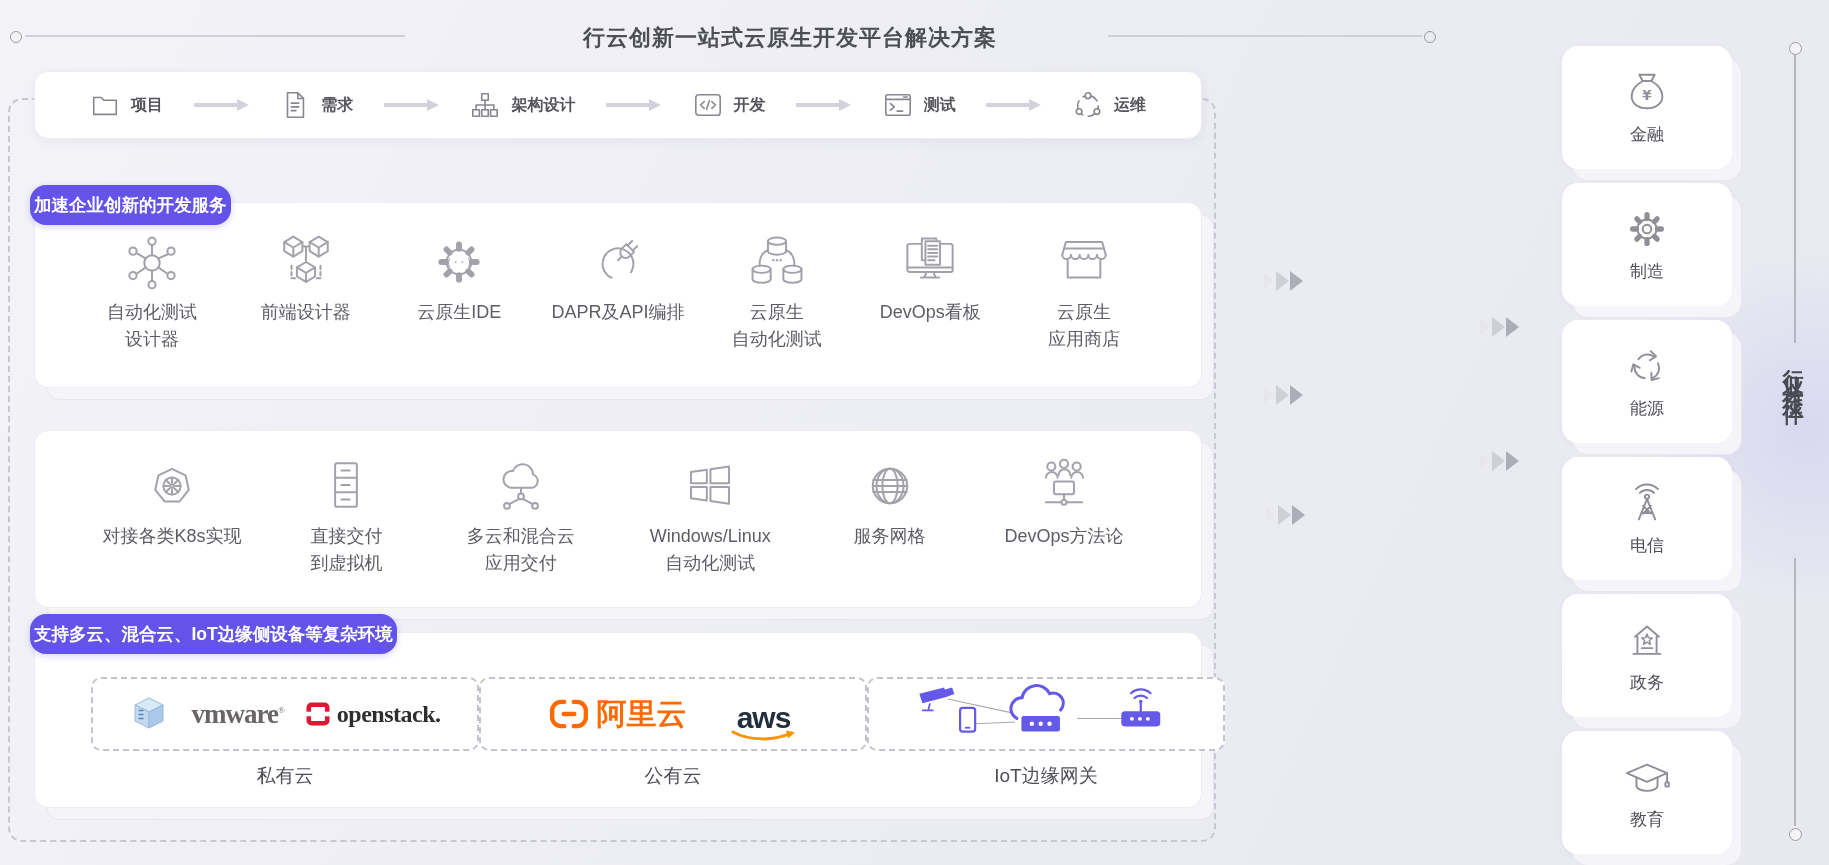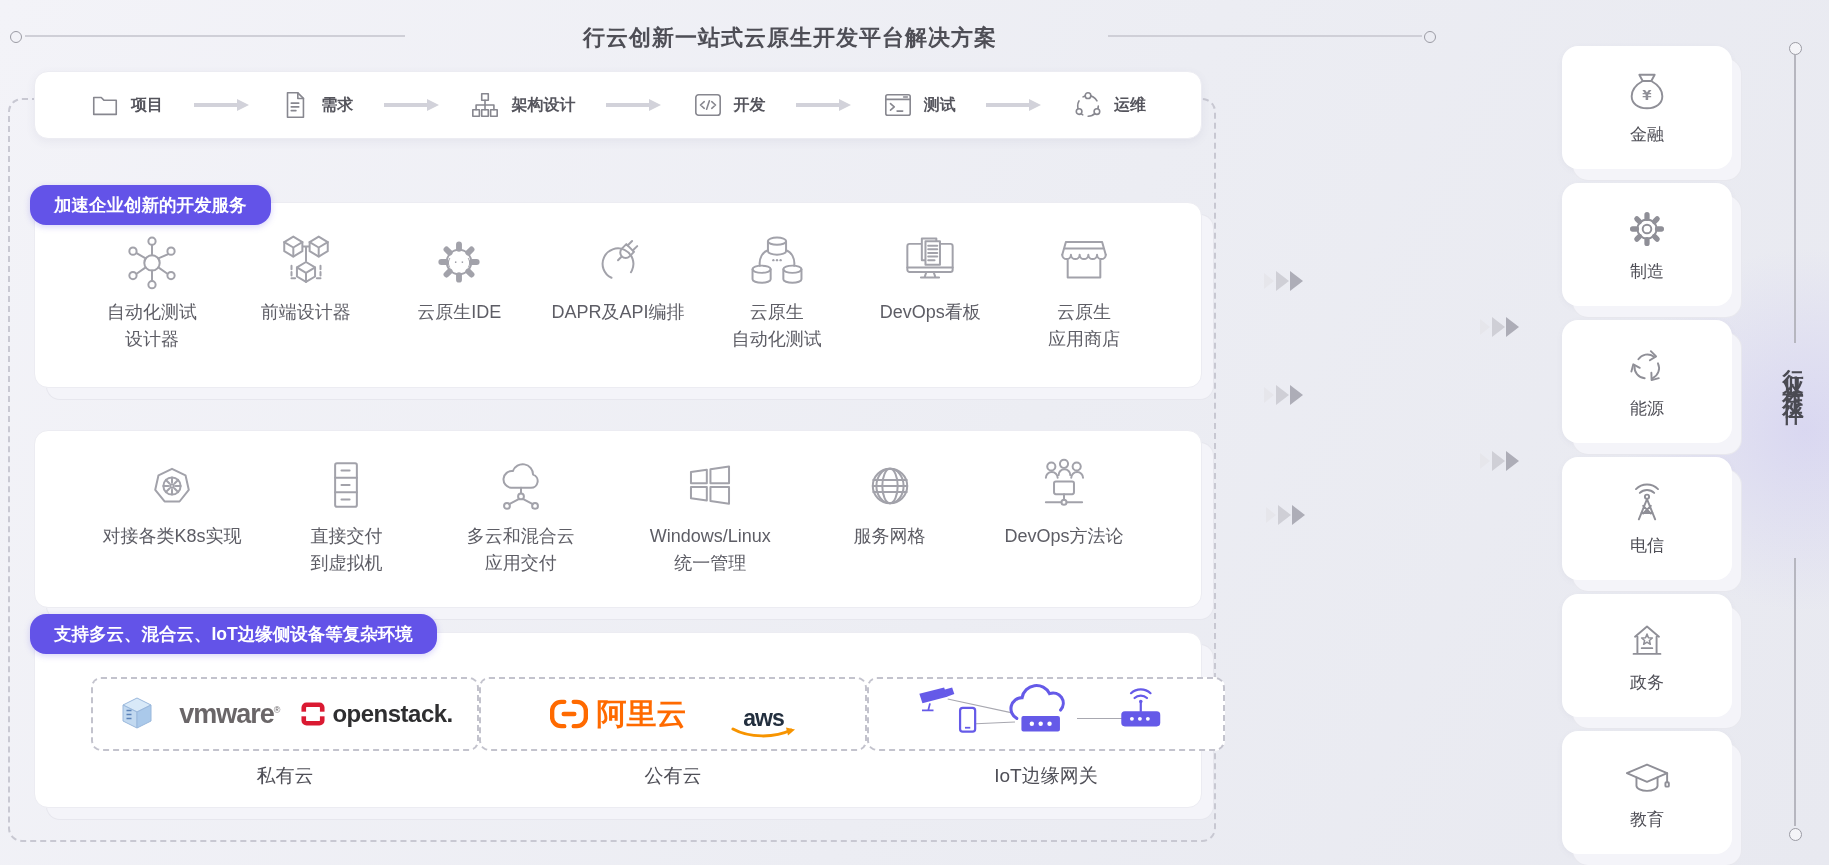--- a/index.html
+++ b/index.html
@@ -17,40 +17,40 @@
   
   .wf-bar{left:34px;top:71px;width:1168px;height:68px;background:#fff;border:1px solid #ececf2;border-radius:14px;
     box-shadow:0 3px 10px rgba(90,90,130,.07);display:flex;align-items:center;justify-content:space-between;
     padding:0 55px;box-sizing:border-box;z-index:2;}
   .wf-item{display:flex;align-items:center;gap:11px;}
   .wf-label{font-size:16px;font-weight:600;color:#54545c;white-space:nowrap;}
   .wf-icon{stroke:#87878f;stroke-width:1.7;fill:none;stroke-linecap:round;stroke-linejoin:round;}
   
   .panel{left:34px;width:1168px;background:#fff;border:1px solid #ececf2;border-radius:14px;
     box-shadow:12px 12px 0 -1px #f4f4f9, 12px 12px 0 0 #e7e7ee;box-sizing:border-box;}
-  .badge{background:#6353e8;color:#fff;font-weight:700;font-size:17.5px;padding:8px 24px;border-radius:16px;
+  .badge{background:#6353e8;color:#fff;font-weight:700;font-size:17.5px;padding:8px 4px;border-radius:16px;
     z-index:3;white-space:nowrap;box-shadow:0 2px 6px rgba(99,83,232,.25);}
   .svc-row{display:flex;justify-content:space-between;align-items:flex-start;}
   .svc{display:flex;flex-direction:column;align-items:center;}
   .svc-label{margin-top:8px;font-size:18px;color:#5d5d65;line-height:1.5;text-align:center;white-space:pre-line;}
   .sec-icon{stroke:#a2a2aa;stroke-width:2.2;fill:none;stroke-linecap:round;stroke-linejoin:round;}
   
   .cloud-groups{display:flex;justify-content:space-between;padding:44px 56px 0;}
   .cloud-group{display:flex;flex-direction:column;align-items:center;}
   .dashed-box{border:2px dashed #c3c3cd;border-radius:10px;height:74px;display:flex;align-items:center;
     justify-content:center;gap:22px;background:#fff;box-sizing:border-box;}
   .group-label{margin-top:12px;font-size:19px;color:#4f4f57;}
   .vmware-text{font-size:27px;font-weight:800;color:#6a6668;letter-spacing:-1px;}
   .vmware-text sup{font-size:9px;font-weight:400;}
   .openstack-wrap{display:flex;align-items:center;gap:7px;}
   .openstack-text{font-size:24px;font-weight:800;color:#2e2e30;letter-spacing:-0.5px;}
   .aliyun-wrap{display:flex;align-items:center;gap:9px;}
   .aliyun-text{font-size:30px;font-weight:600;color:#ff6a00;}
   .aws-wrap{display:flex;flex-direction:column;align-items:center;line-height:.8;}
-  .aws-text{font-size:23px;font-weight:800;color:#232f3e;letter-spacing:-1px;margin-top:22px;}
+  .aws-text{font-size:30px;font-weight:800;color:#232f3e;letter-spacing:-1px;margin-top:22px;}
   
   .chev{width:44px;height:24px;}
   
   .ind-card{left:1562px;width:170px;height:123px;background:#fff;border-radius:16px;
     box-shadow:10px 12px 0 -1px #f4f4f9, 10px 12px 0 0 #e8e8ee, 0 2px 6px rgba(100,100,140,.06);
     display:flex;flex-direction:column;align-items:center;justify-content:center;gap:8px;}
   .ind-label{font-size:17px;color:#4f4f57;}
   .side-icon{stroke:#8f8f97;stroke-width:2;fill:none;stroke-linecap:round;stroke-linejoin:round;}
   
   .rail-line{left:1794px;width:1.5px;background:#b6b6bf;}
@@ -283,21 +283,21 @@
 应用交付</span>
       </div>
       <div class="svc" style="width:180px">
         <svg class="sec-icon" width="58" height="58" viewBox="0 0 64 64">
             <path d="M11 16.5 28.5 14v15H11Z"></path>
             <path d="M32.5 13.5 53 10.5V29H32.5Z"></path>
             <path d="M11 33h17.5v15L11 45.5Z"></path>
             <path d="M32.5 33H53v18.5l-20.5-3Z"></path>
           </svg>
         <span class="svc-label">Windows/Linux
-统一管理</span>
+自动化测试</span>
       </div>
       <div class="svc" style="width:150px">
         <svg class="sec-icon" width="58" height="58" viewBox="0 0 64 64">
             <circle cx="32" cy="32" r="19"></circle>
             <ellipse cx="32" cy="32" rx="8.5" ry="19"></ellipse>
             <ellipse cx="32" cy="32" rx="15" ry="19"></ellipse>
             <path d="M13.5 25.5h37M13 32h38M13.5 38.5h37"></path>
           </svg>
         <span class="svc-label">服务网格</span>
       </div>
@@ -312,21 +312,21 @@
             <path d="M12 50h17M35 50h17"></path>
           </svg>
         <span class="svc-label">DevOps方法论</span>
       </div>
     </div>
   </div>
 
   <div class="abs panel" style="top:632px;height:176px;">
     <div class="cloud-groups">
       <div class="cloud-group">
-        <div class="dashed-box" style="width:388px;">
+        <div class="dashed-box" style="width:388px;font-family:Liberation Serif, serif;">
           <svg width="40" height="40" viewBox="0 0 40 40">
               <polygon points="20,4 34,11 20,18 6,11" fill="#d8e9f8" stroke="#9ab8dc"></polygon>
               <polygon points="6,11 20,18 20,34 6,27" fill="#c2d9f0" stroke="#9ab8dc"></polygon>
               <polygon points="34,11 20,18 20,34 34,27" fill="#aac9ea" stroke="#9ab8dc"></polygon>
               <path d="M9.5 16.5h5M9.5 20.5h5M9.5 24.5h5" stroke="#5b82b8" stroke-width="1.4"></path>
             </svg>
           <span class="vmware-text"><span>vmware</span><sup>®</sup></span>
           <span class="openstack-wrap">
             <svg width="24" height="24" viewBox="0 0 26 26">
                 <rect x="3" y="3" width="20" height="20" rx="3" fill="none" stroke="#da1a32" stroke-width="5"></rect>

